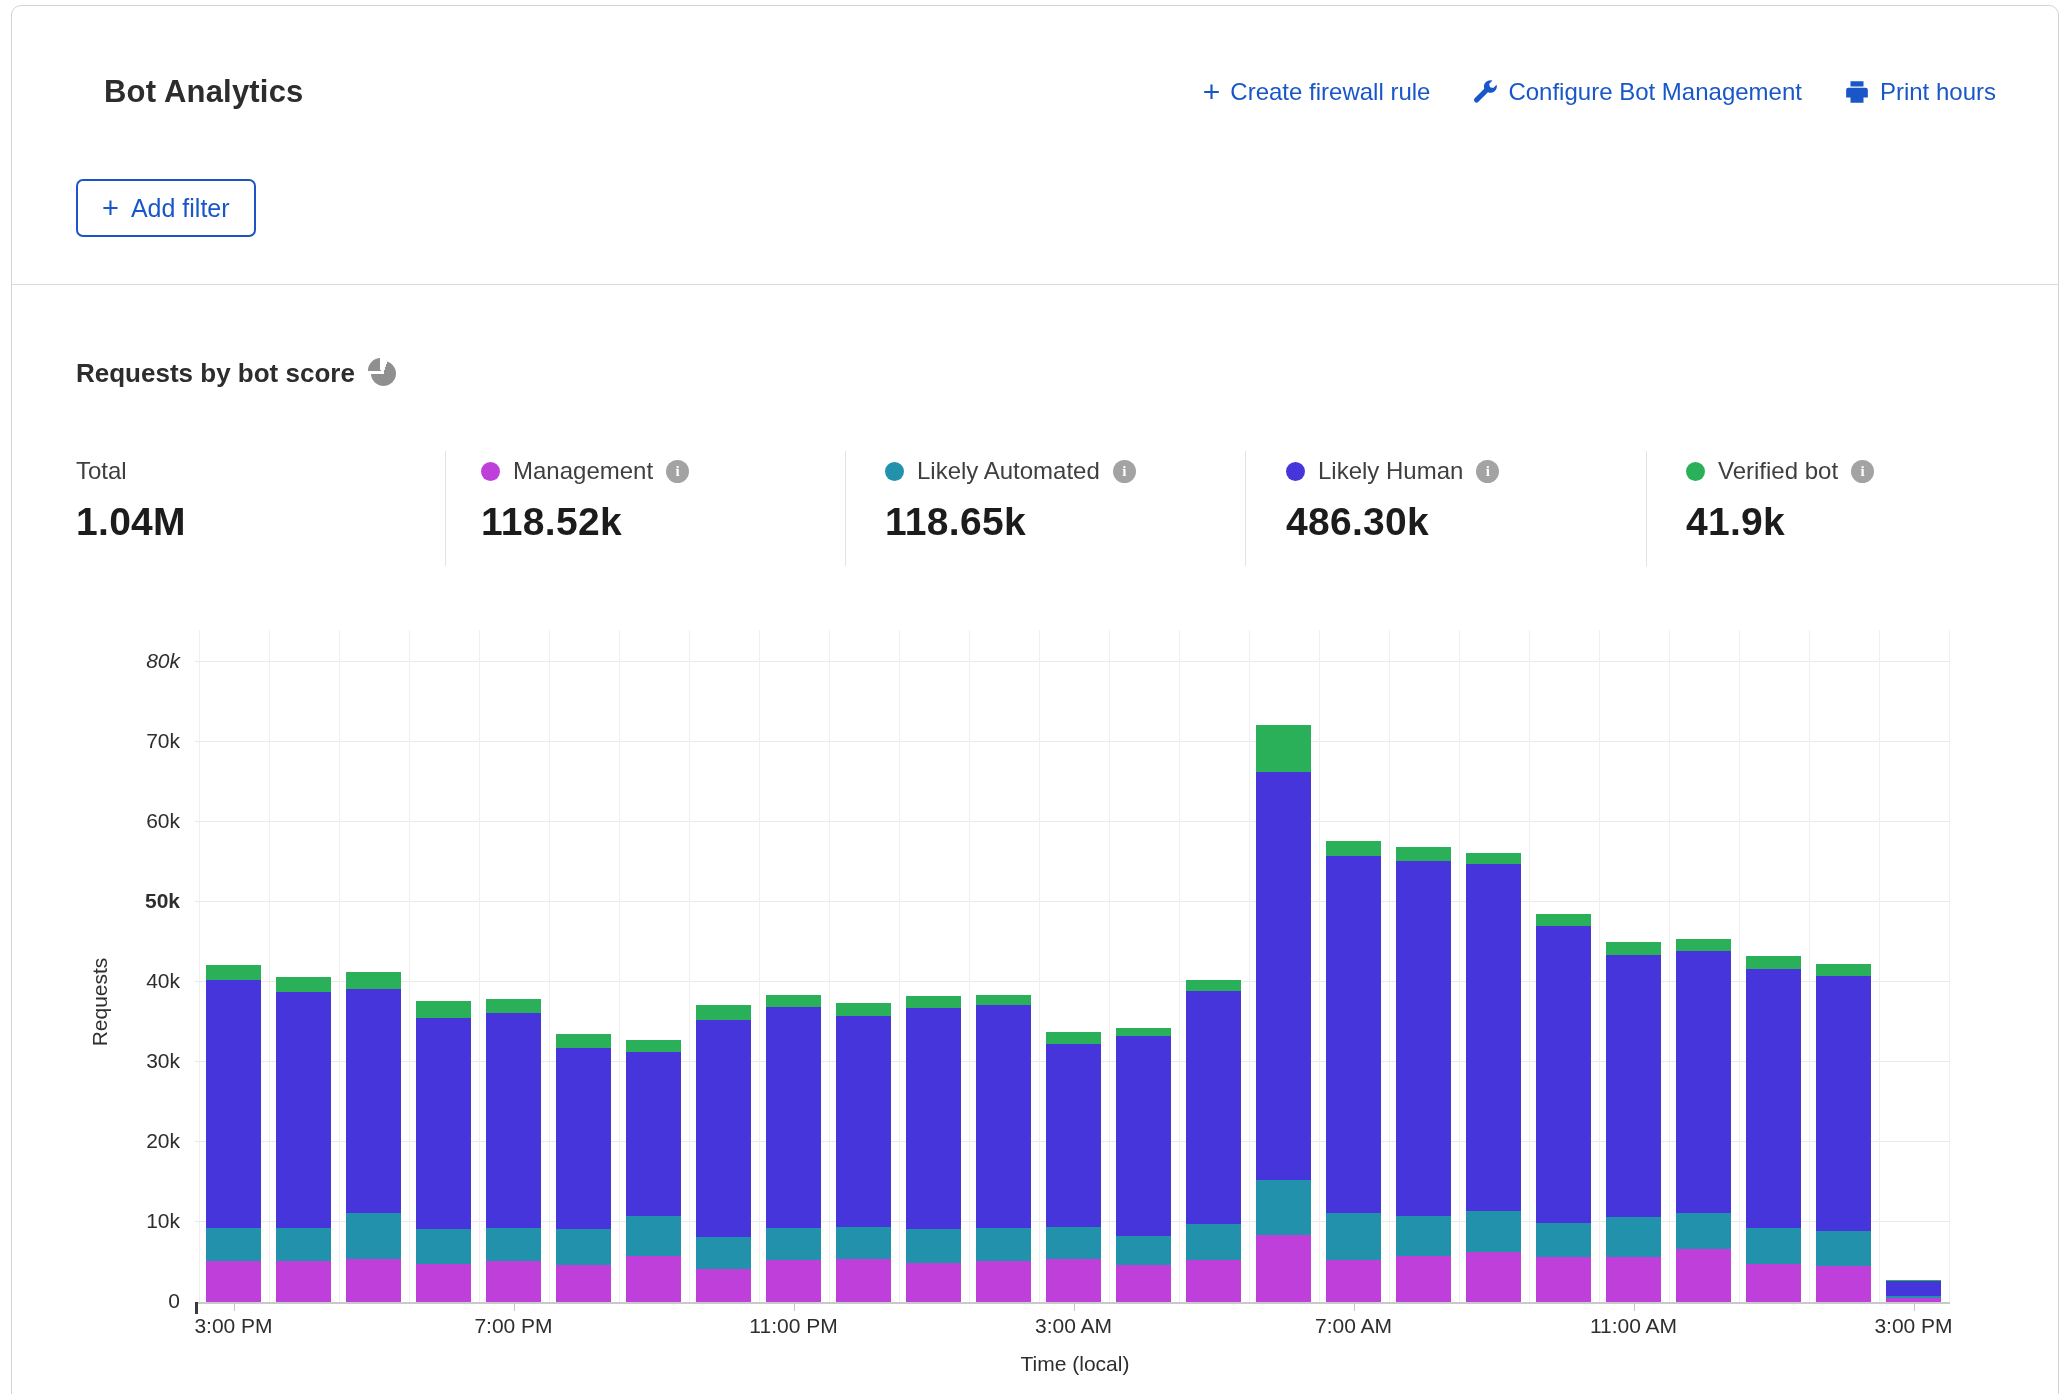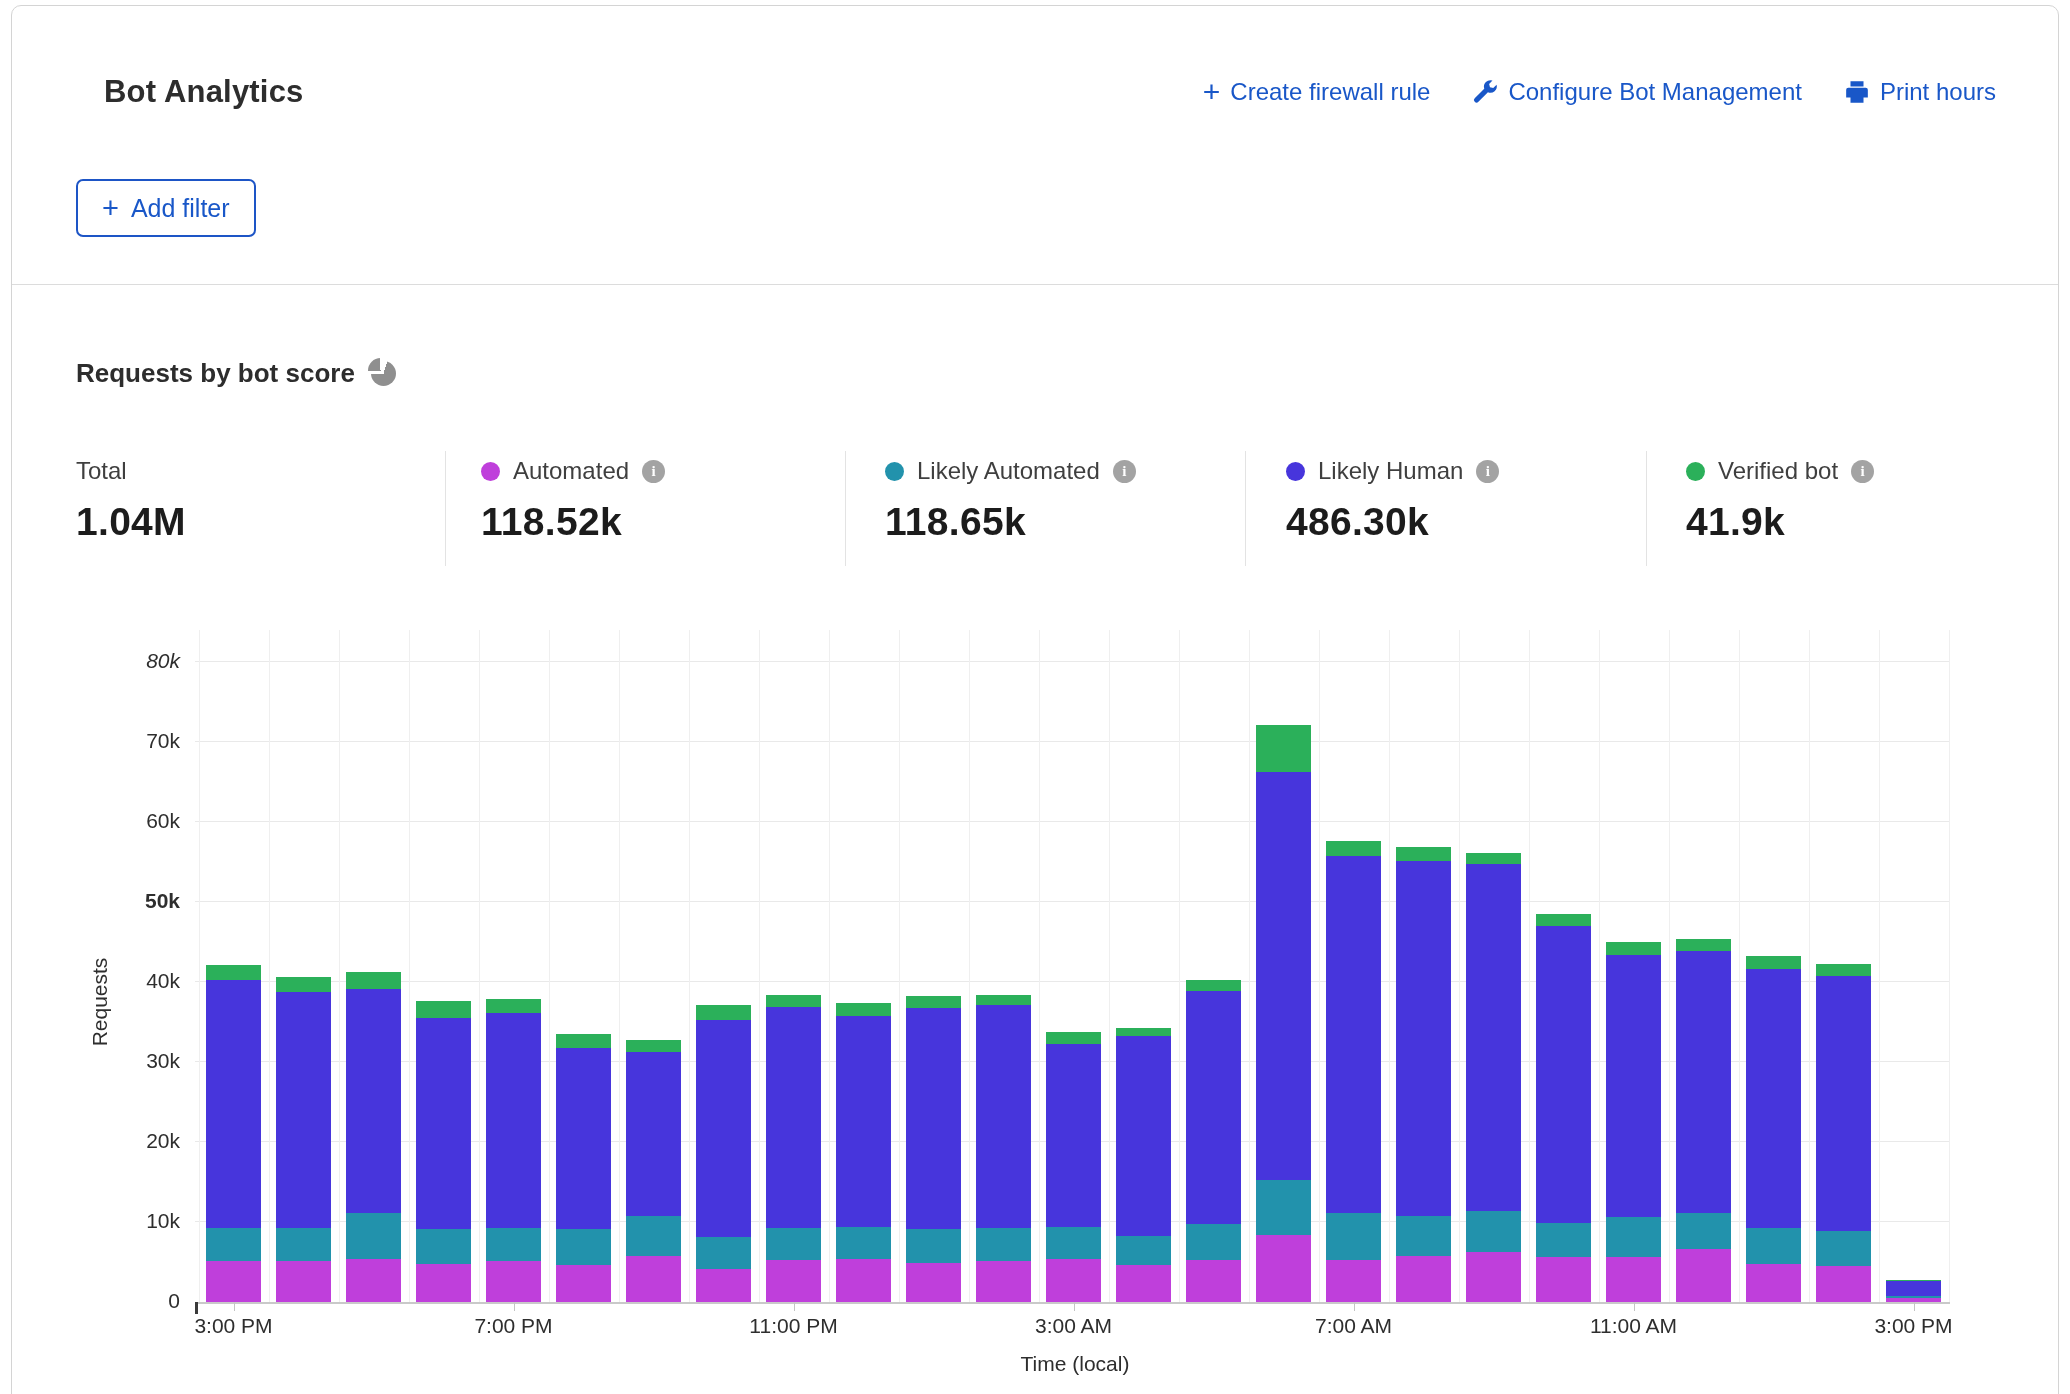--- a/index.html
+++ b/index.html
@@ -102,21 +102,21 @@
         <div class="stat-label-row">
           <span>Total</span>
         </div>
         <div class="stat-value">1.04M</div>
       </div>
 
       <div class="vdivider" style="left:433px"></div>
       <div class="stat" style="left:469px">
         <div class="stat-label-row">
           <span class="dot" style="background:#bf3fdb"></span>
-          <span>Automated</span>
+          <span>Management</span>
           <span class="info-icon">i</span>
         </div>
         <div class="stat-value">118.52k</div>
       </div>
 
       <div class="vdivider" style="left:833px"></div>
       <div class="stat" style="left:873px">
         <div class="stat-label-row">
           <span class="dot" style="background:#2292ac"></span>
           <span>Likely Automated</span>

